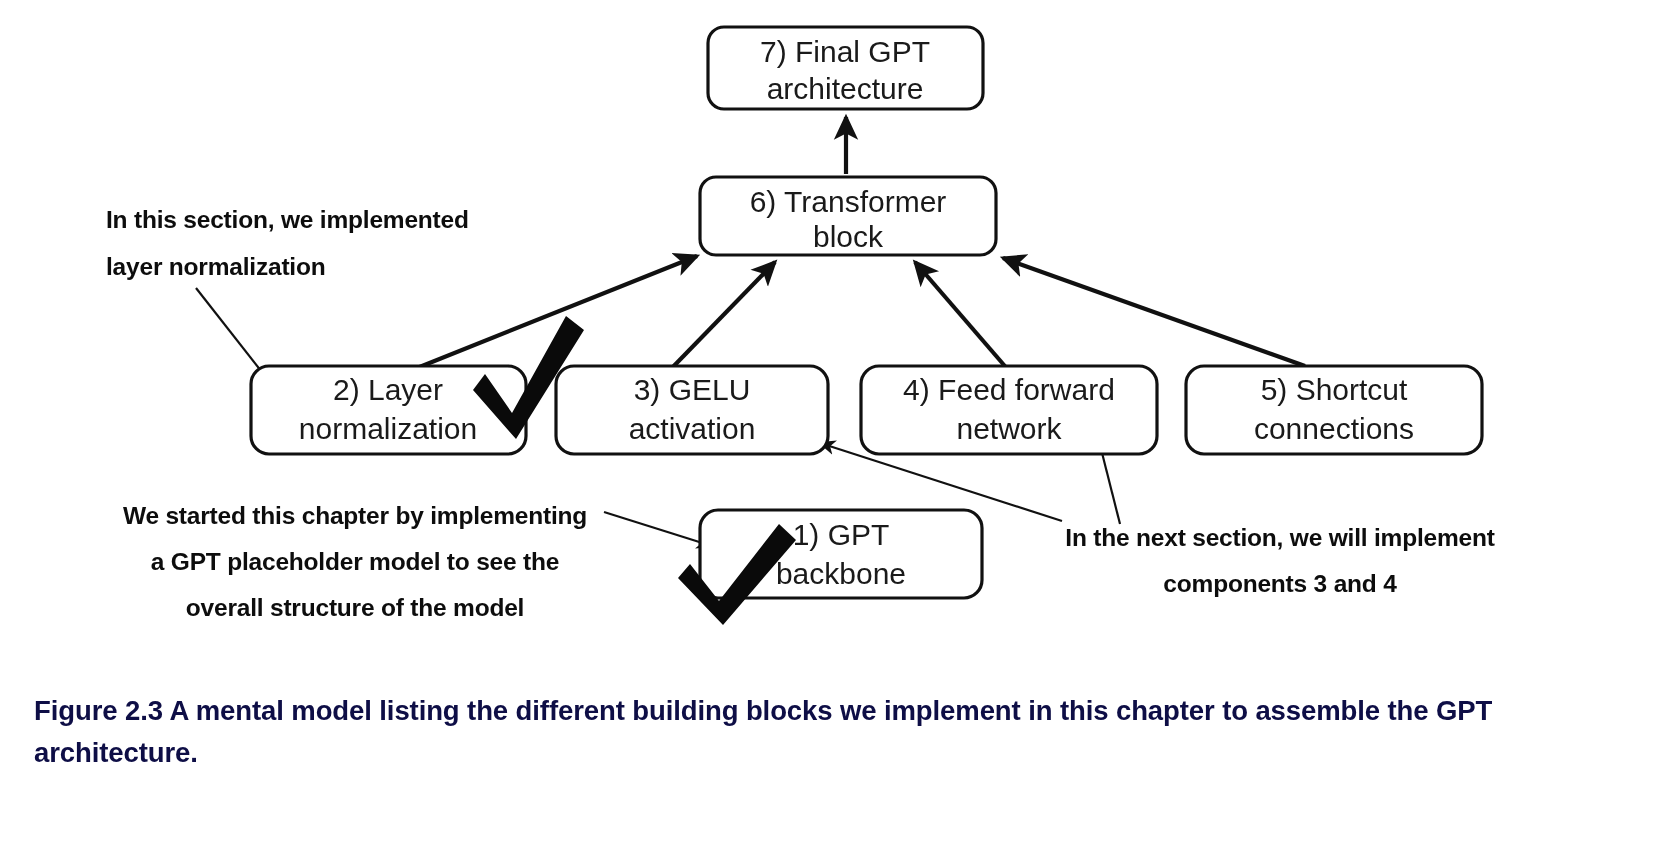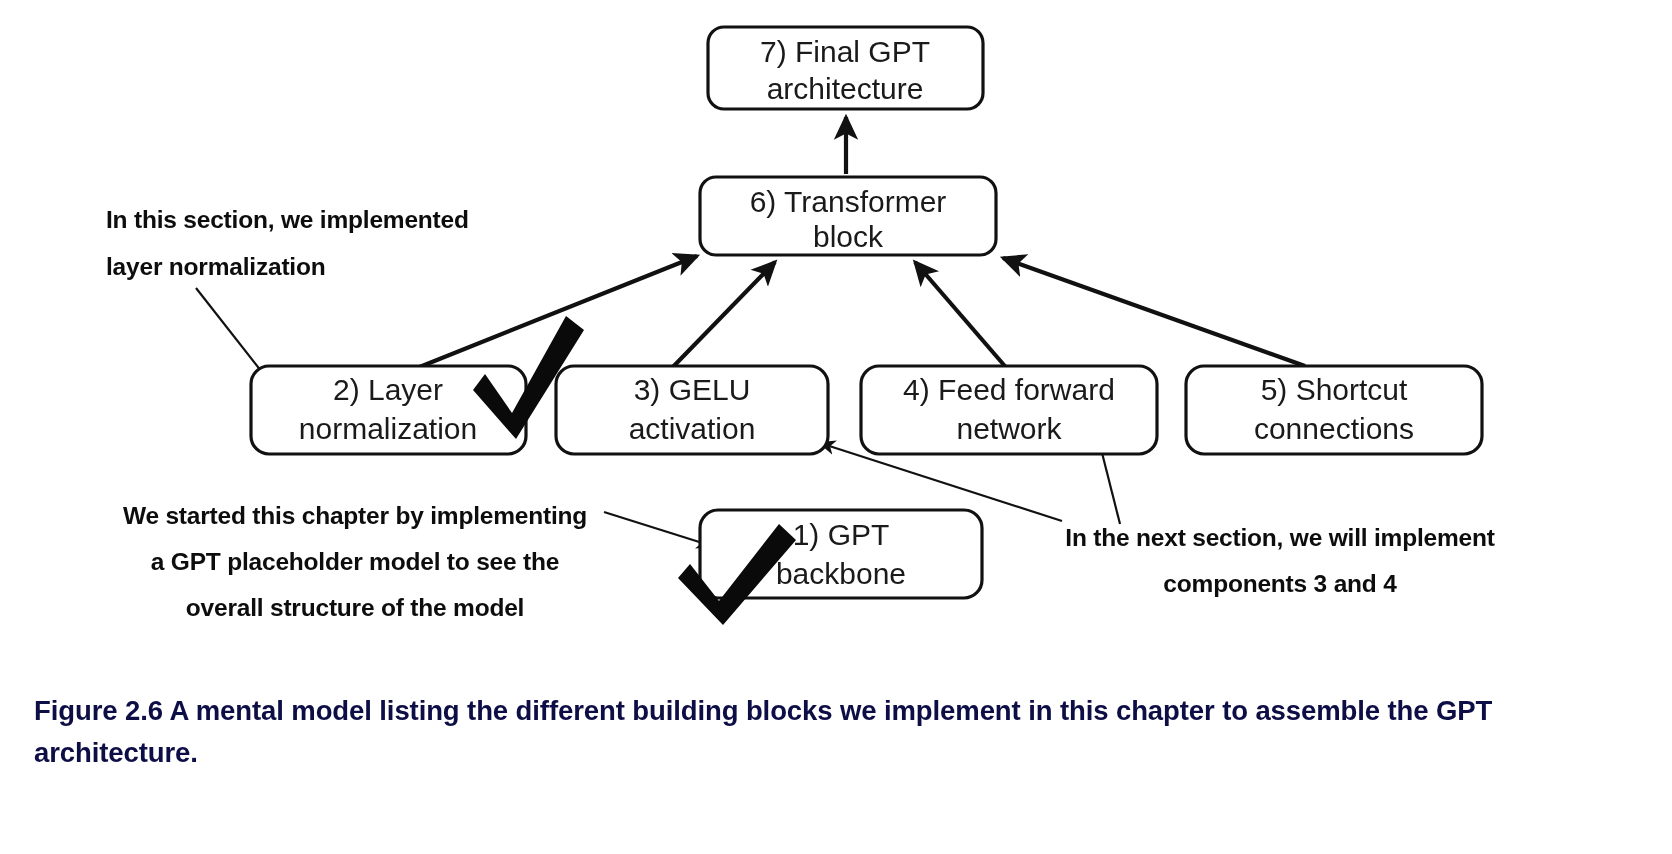--- a/index.html
+++ b/index.html
@@ -166,15 +166,15 @@
       <text class="annot-text" x="355" y="570" text-anchor="middle">a GPT placeholder model to see the</text>
       <text class="annot-text" x="355" y="616" text-anchor="middle">overall structure of the model</text>
     </g>
 
     <g>
       <text class="annot-text" x="1280" y="546" text-anchor="middle">In the next section, we will implement</text>
       <text class="annot-text" x="1280" y="592" text-anchor="middle">components 3 and 4</text>
     </g>
   </svg>
 
-  <div class="caption">Figure 2.6 A mental model listing the different building blocks we implement in this chapter to assemble the GPT architecture.</div>
+  <div class="caption">Figure 2.3 A mental model listing the different building blocks we implement in this chapter to assemble the GPT architecture.</div>
 
 </div>
 
 </body></html>

